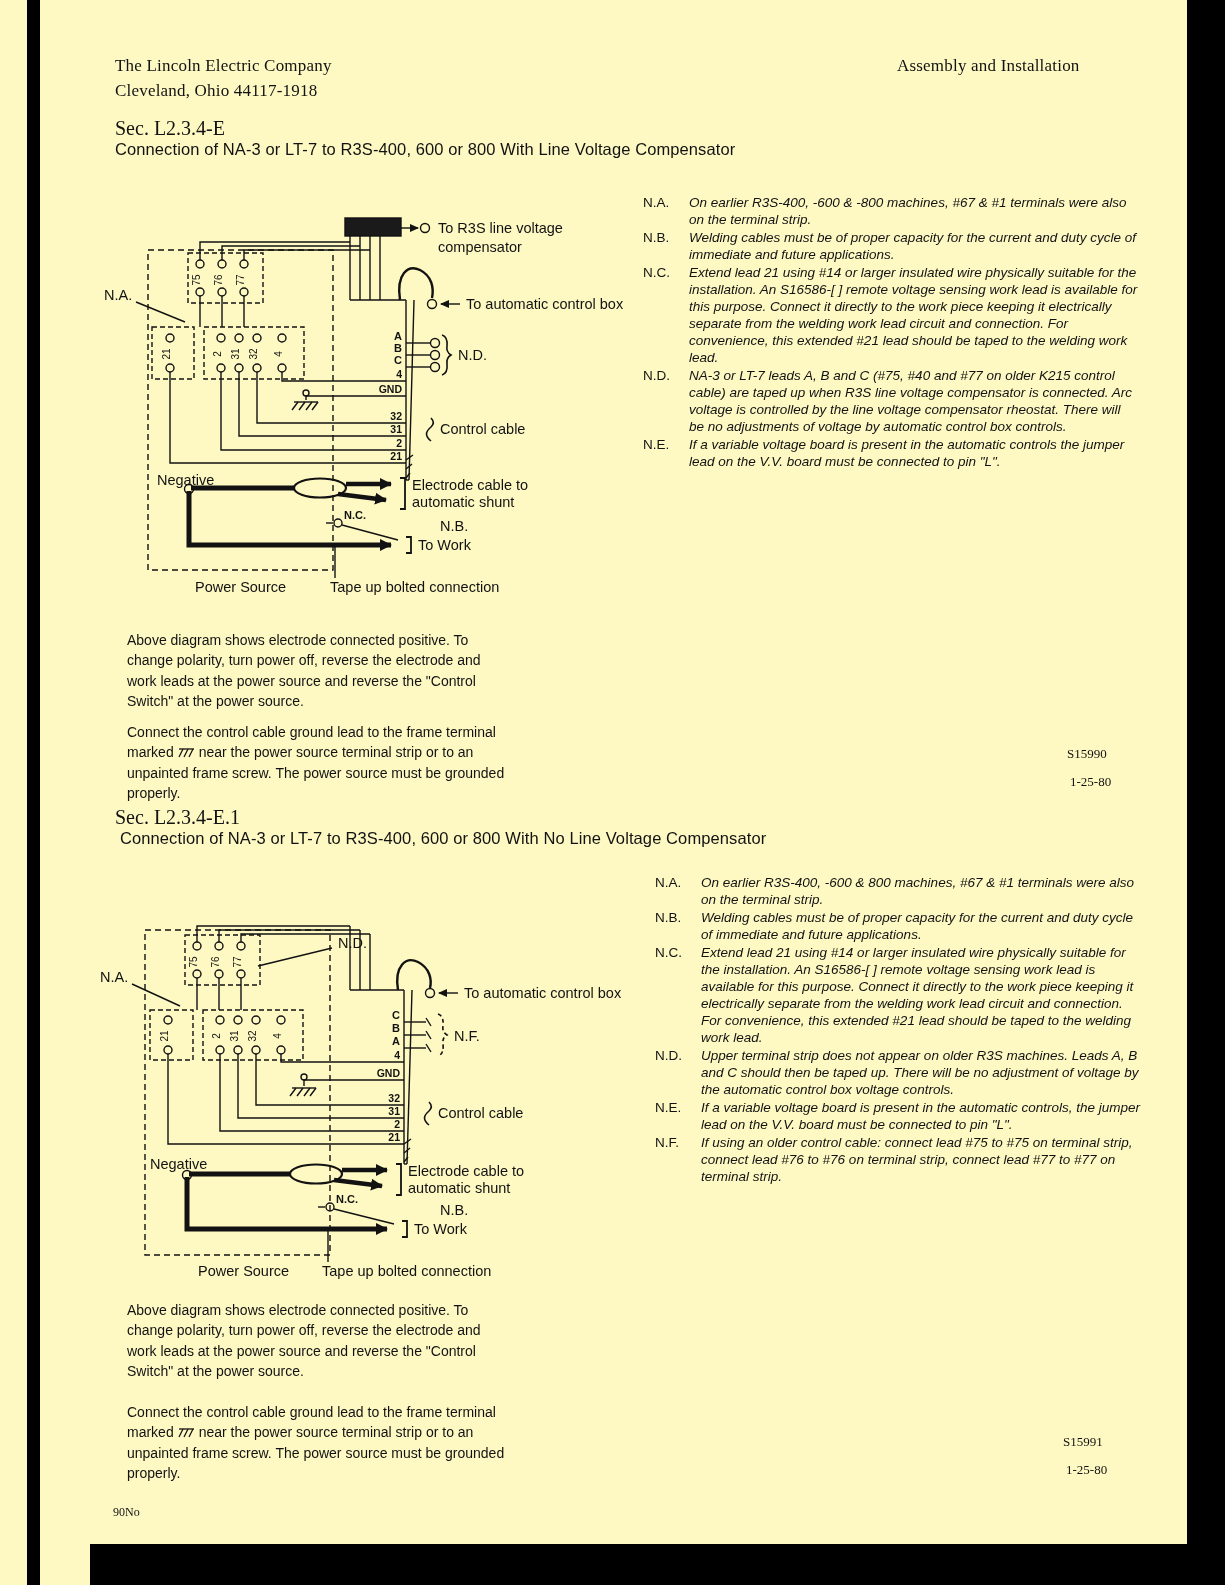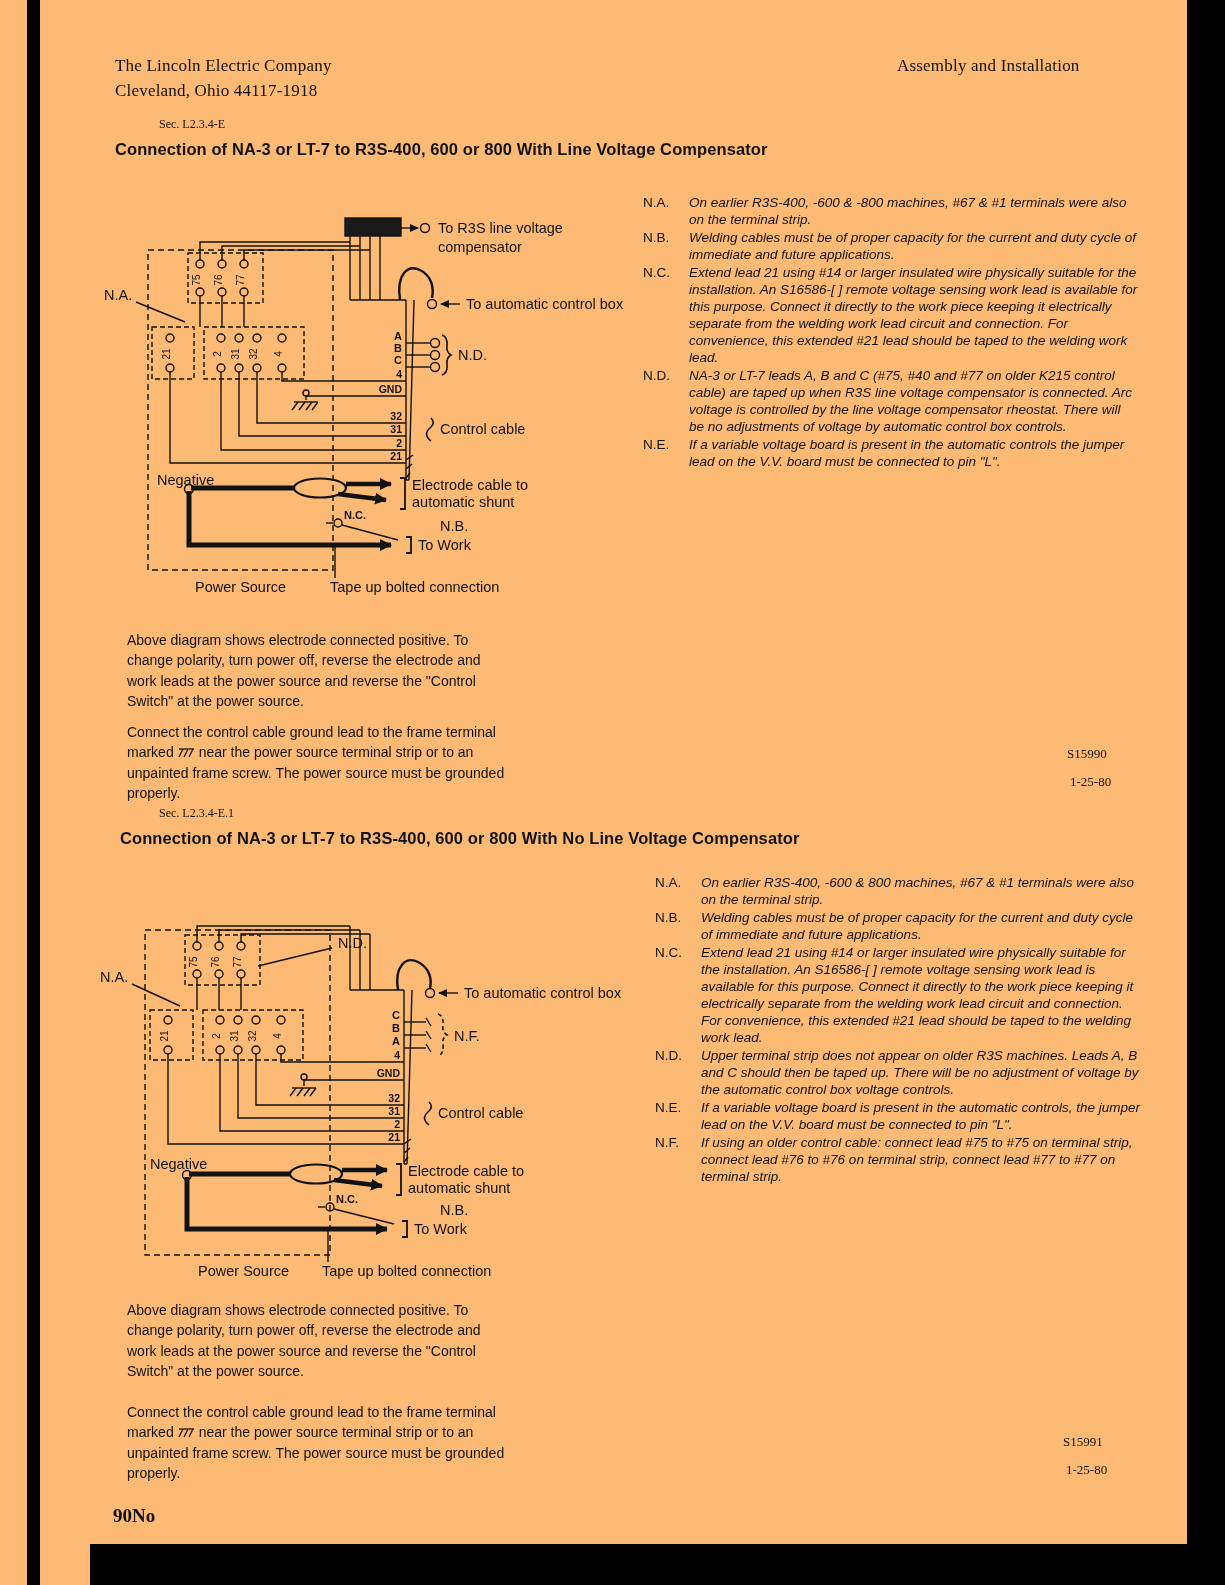--- a/index.html
+++ b/index.html
@@ -1,26 +1,26 @@
 <!DOCTYPE html>
 <html><head>
 <meta charset="utf-8">
 <style>
   * { margin:0; padding:0; box-sizing:border-box; }
   html,body { background:#9a9a9a; }
   .page {
     position:relative; width:1225px; height:1585px; margin:0 auto;
-    background:#fdba74; color:#121212; overflow:hidden;
+    background:#fef9c3; color:#121212; overflow:hidden;
     font-family:"Liberation Sans", sans-serif;
   }
   .abs { position:absolute; }
   .serif { font-family:"Liberation Serif", serif; }
   .company { font-size:17px; letter-spacing:.2px; }
-  .sec { font-size:12px;margin-left:44px; }
-  .title { font-size:16.5px; font-weight:bold; letter-spacing:.1px; }
+  .sec { font-size:20px; }
+  .title { font-size:16.5px; font-weight:normal; letter-spacing:.1px; }
   .notes { font-size:13.5px; line-height:1.26; }
   .note { display:flex; margin-bottom:1px; }
   .note-label { flex:0 0 46px; }
   .note-text { flex:1;font-style:italic; }
   .para { font-size:14px; line-height:1.45; width:384px; }
   .docnum { font-size:13px; }
   .bar { position:absolute; background:#000; }
   .gnd-inline { vertical-align:-2px; margin:0 3px; }
   svg text { font-family:"Liberation Sans", sans-serif; fill:#121212; }
 </style>
@@ -439,15 +439,15 @@
           <line x1="6" y1="4" x2="2" y2="12"></line>
           <line x1="11" y1="4" x2="7" y2="12"></line>
           <line x1="16" y1="4" x2="12" y2="12"></line>
         </g>
       </svg><span>near the power source terminal strip or to an unpainted frame screw. The power source must be grounded properly.</span>
   </div>
 
   <div class="abs serif docnum" style="left:1063px; top:1434px;">S15991</div>
   <div class="abs serif docnum" style="left:1066px; top:1462px;">1-25-80</div>
 
-  <div class="abs serif" style="left:113px; top:1505px; font-size:19px;font-weight:bold;">90No</div>
+  <div class="abs serif" style="left:113px; top:1505px; font-size:12px;">90No</div>
 
 </div>
 
 </body></html>

